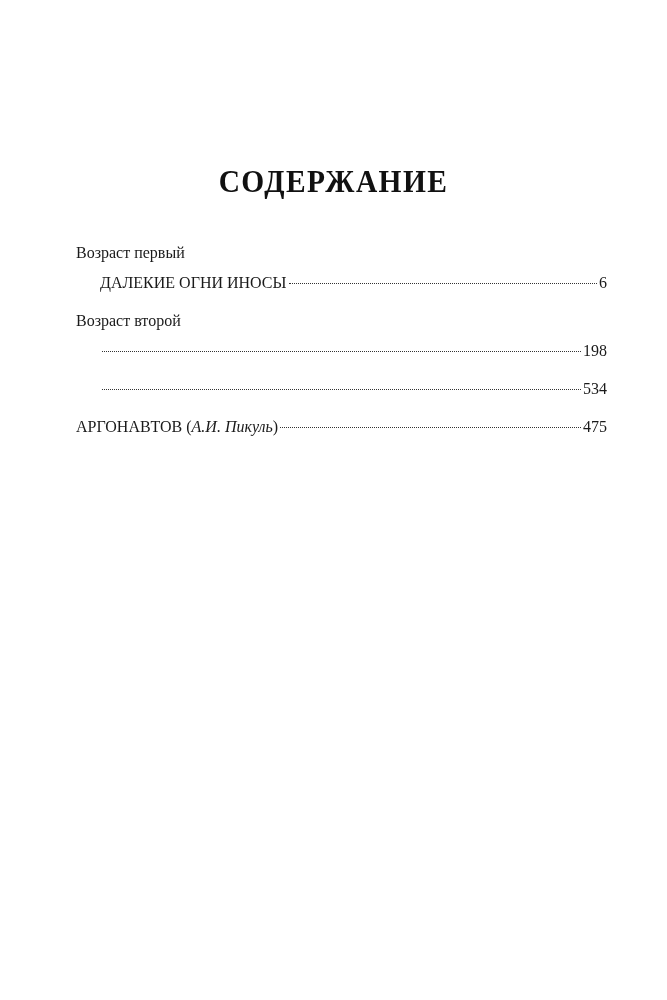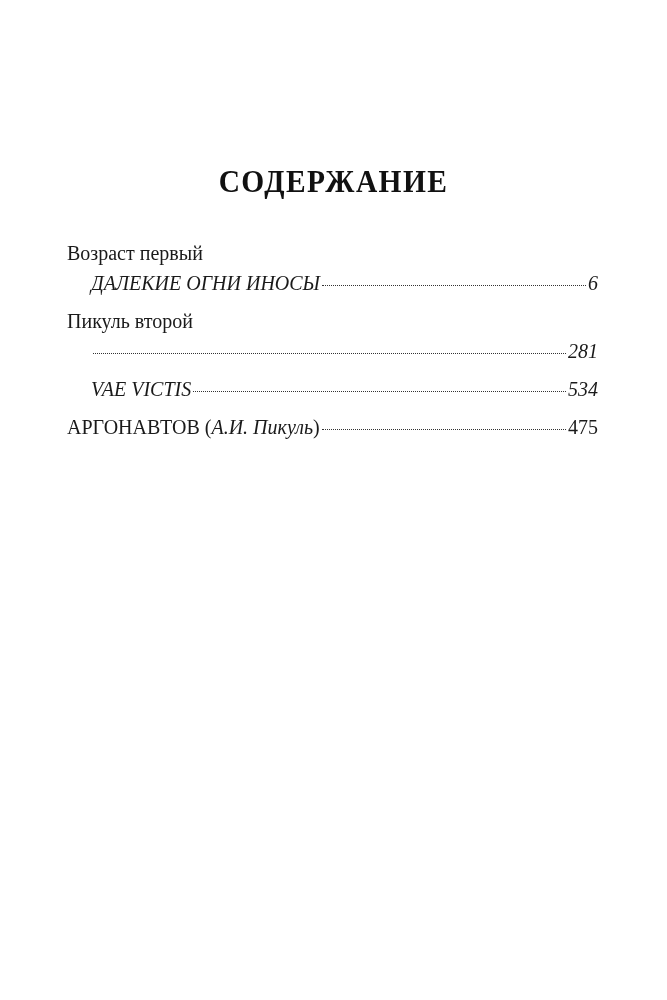--- a/index.html
+++ b/index.html
@@ -31,40 +31,39 @@
       font-family: "Liberation Serif", "DejaVu Serif", serif;
       font-weight: bold;
       font-size: 31px;
       letter-spacing: 1.5px;
       color: #111111;
       transform: scaleX(0.95);
     }
     .toc {
       position: absolute;
       top: 238px;
-      left: 67px;
+      left: 76px;
       width: 531px;
-      font-size: 20px;
+      font-size: 16px;
       line-height: 30px;
     }
     .section {
       margin-bottom: 8px;
     }
     .section-heading {
       display: block;
       white-space: nowrap;
     }
     .entry {
       display: flex;
       align-items: baseline;
       white-space: nowrap;
     }
     .entry.indent {
       padding-left: 24px;
-      font-style: italic;
     }
     .entry-title {
       flex: 0 0 auto;
     }
     .entry-title .italic {
       font-style: italic;
     }
     .leader {
       flex: 1 1 auto;
       margin: 0 2px 0 2px;
@@ -90,30 +89,29 @@
     <div class="section">
       <span class="section-heading">Возраст первый</span>
       <div class="entry indent">
         <span class="entry-title">ДАЛЕКИЕ ОГНИ ИНОСЫ</span>
         <span class="leader"></span>
         <span class="page-num">6</span>
       </div>
     </div>
 
     <div class="section">
-      <span class="section-heading">Пикуль второй</span>
+      <span class="section-heading">Возраст второй</span>
       <div class="entry indent">
         <span class="leader"></span>
-        <span class="page-num">281</span>
+        <span class="page-num">198</span>
       </div>
     </div>
 
     <div class="section">
       <div class="entry indent">
-        <span class="entry-title">VAE VICTIS</span>
         <span class="leader"></span>
         <span class="page-num">534</span>
       </div>
     </div>
 
     <div class="section">
       <div class="entry">
         <span class="entry-title"><span>АРГОНАВТОВ</span><span> (</span><span class="italic">А.И. Пикуль</span><span>) </span></span>
         <span class="leader"></span>
         <span class="page-num">475</span>

